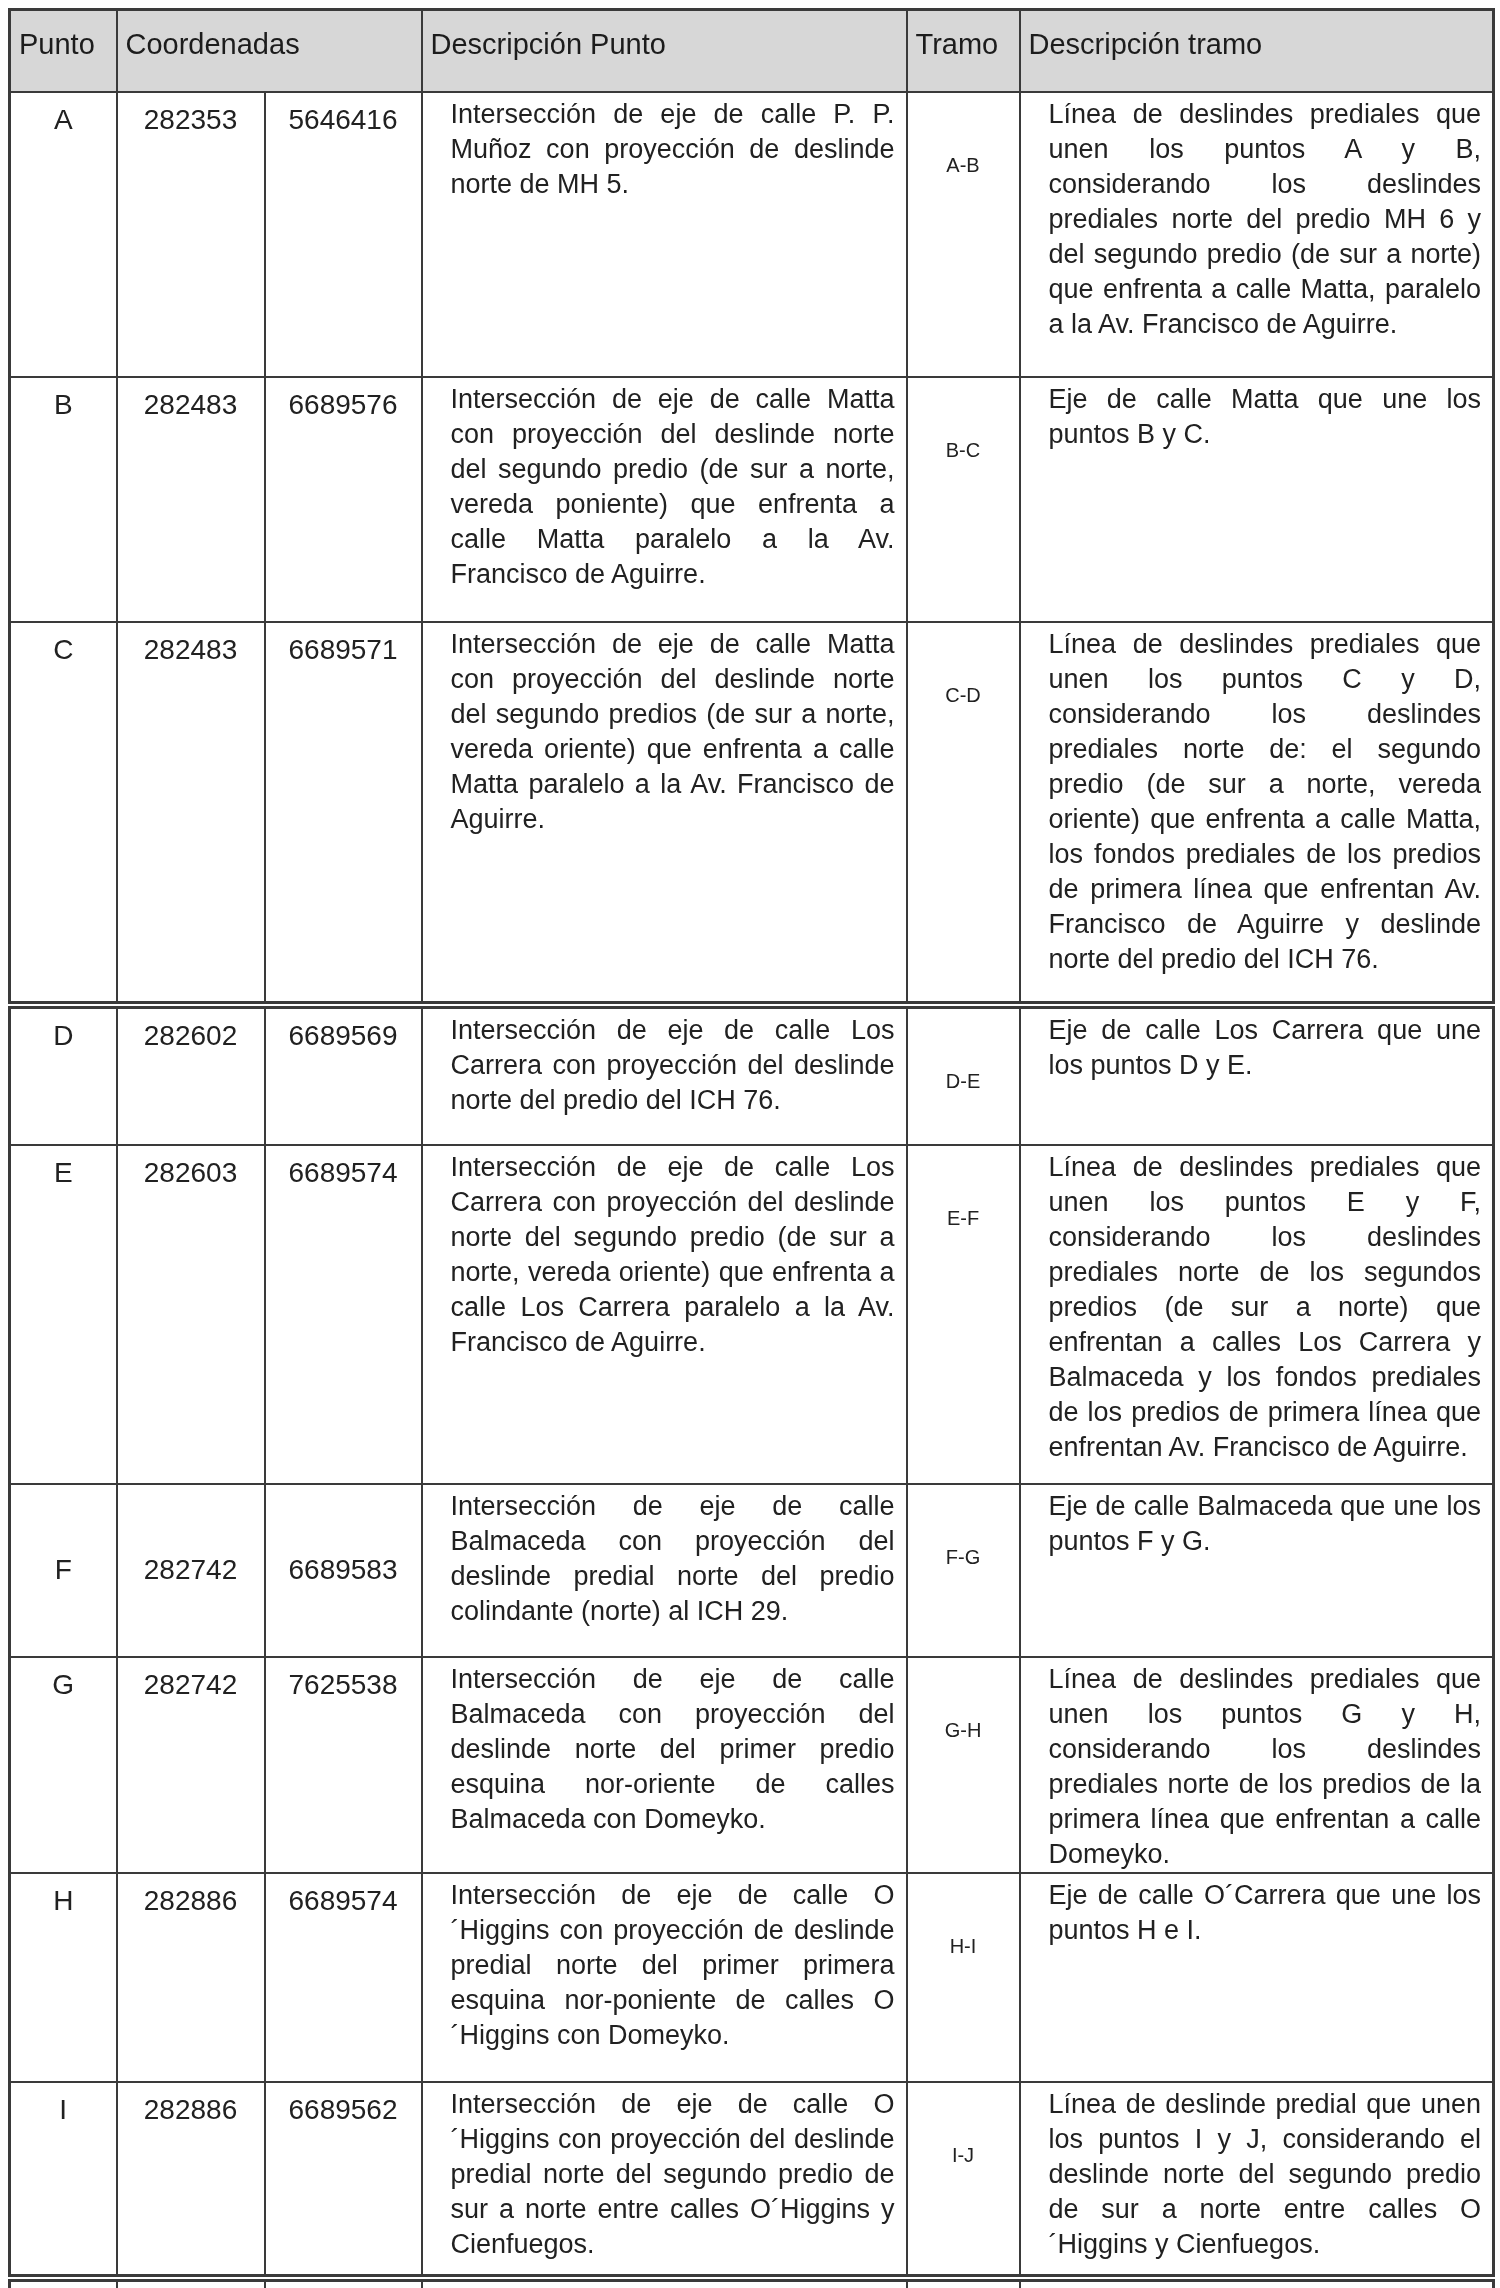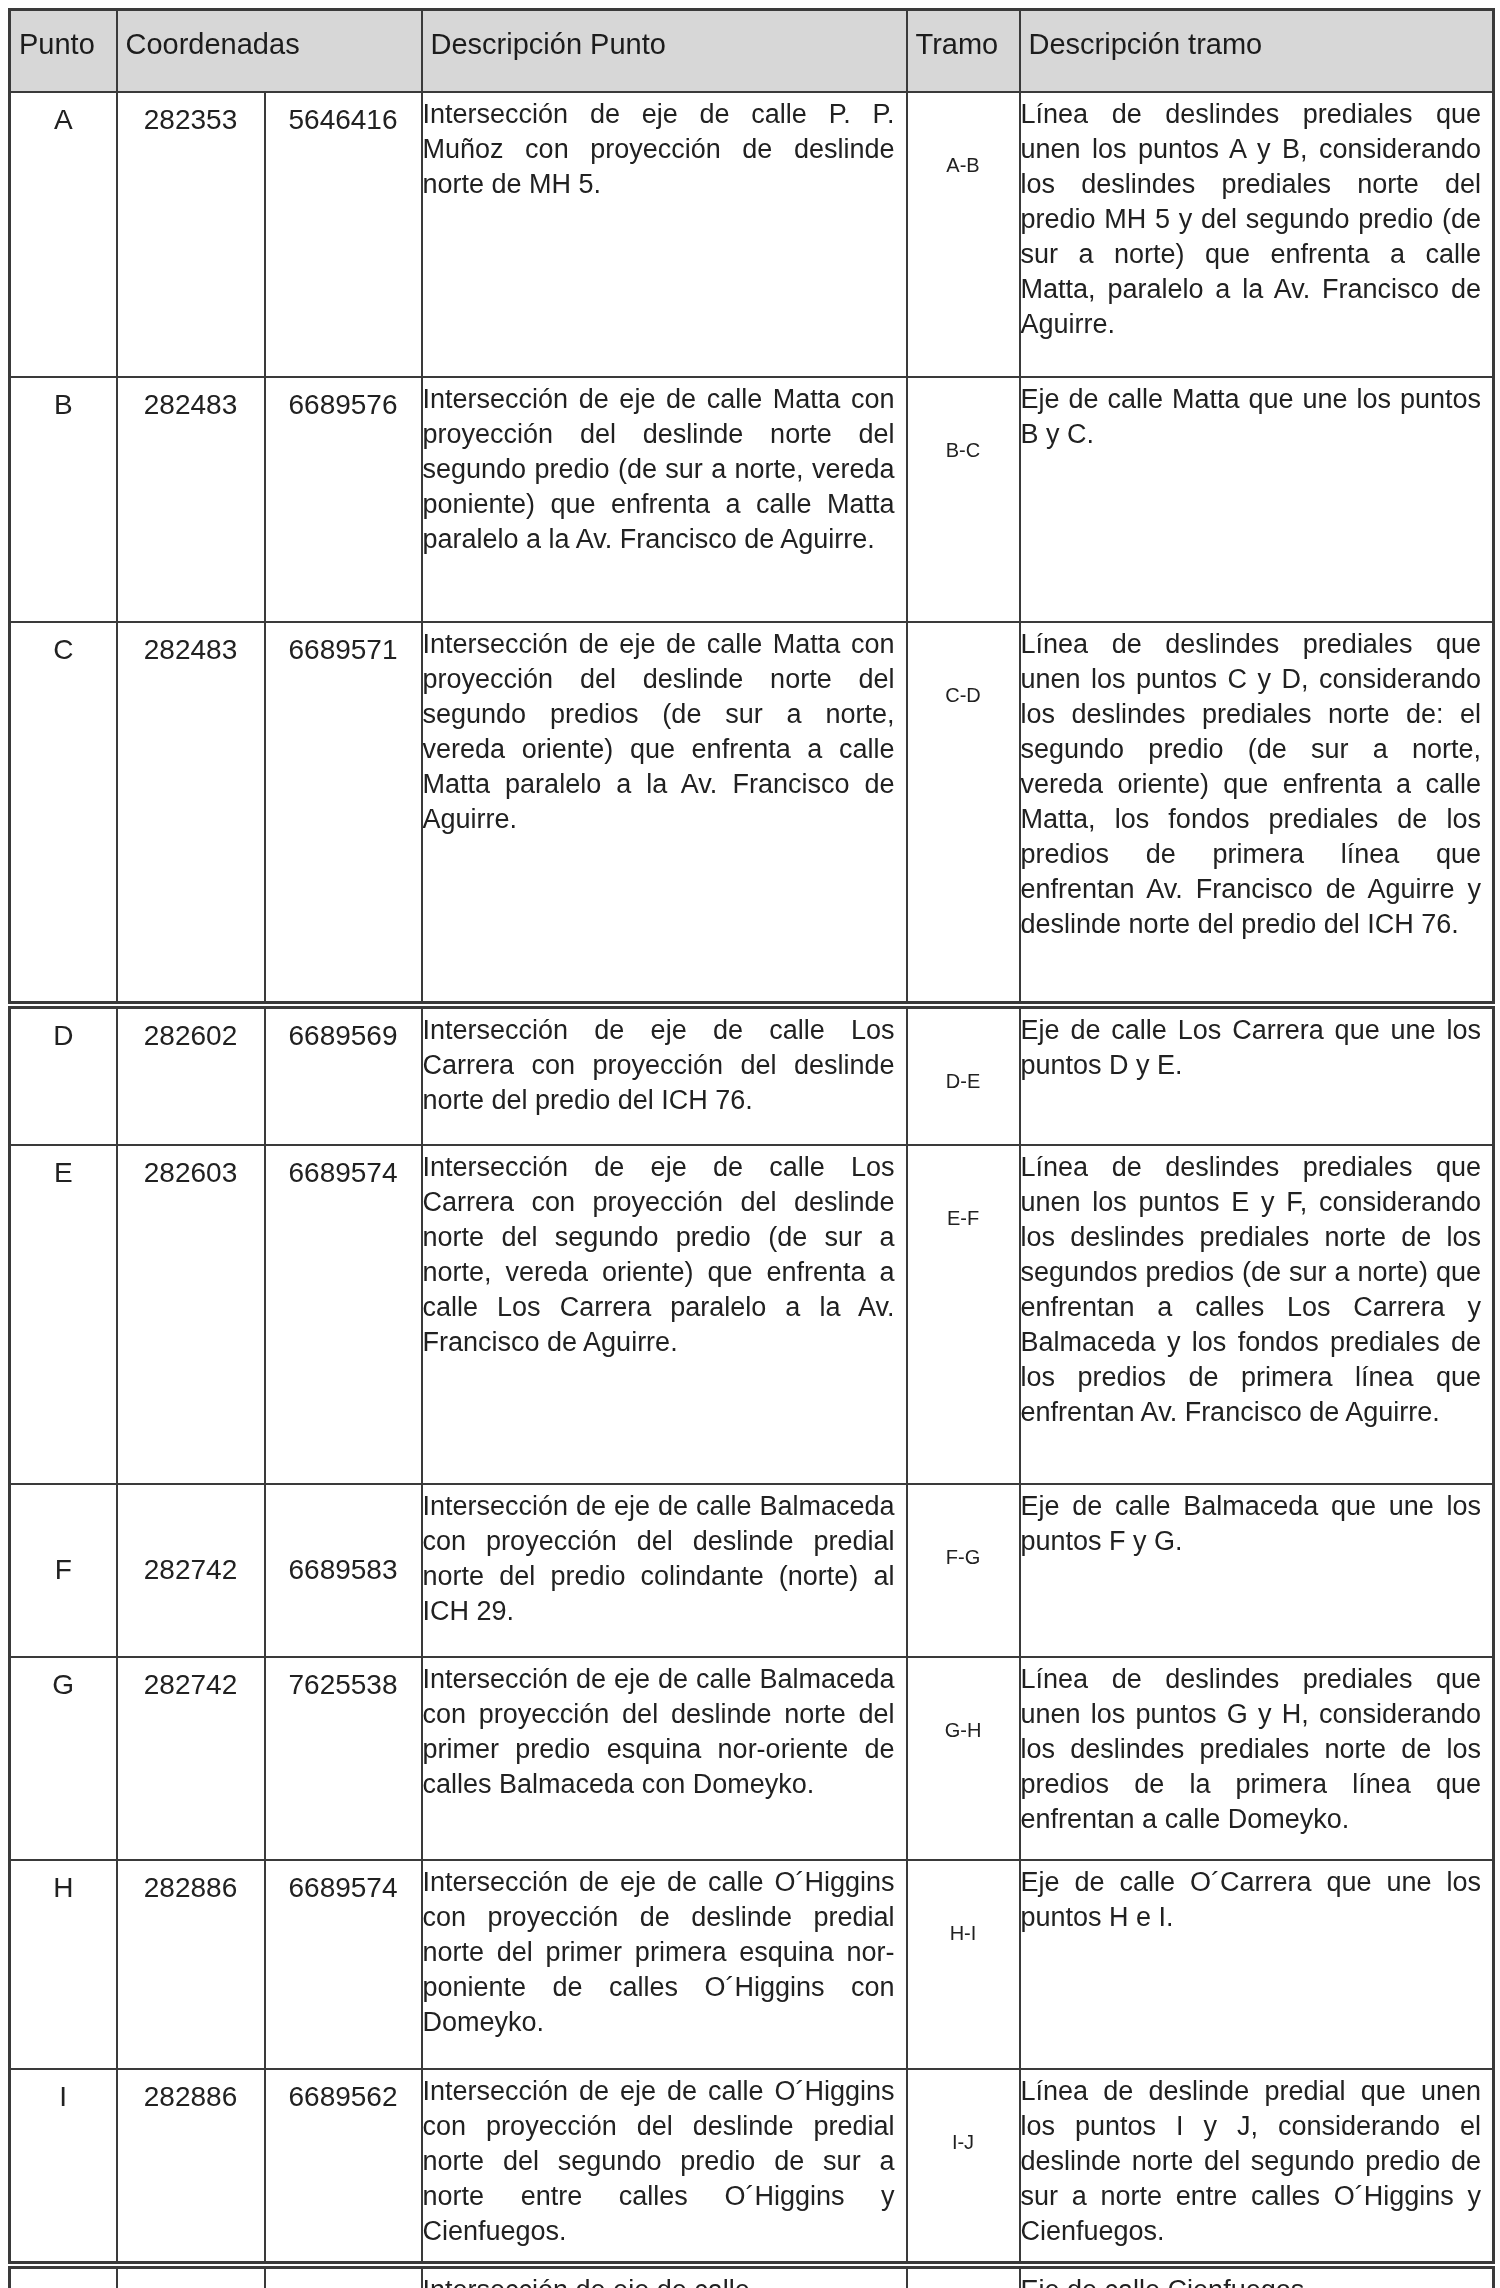--- a/index.html
+++ b/index.html
@@ -51,21 +51,21 @@
   td.tramo{
     text-align:center;
     font-size:20px;
     padding-top:55px;
     line-height:34px;
   }
   td.desc, td.tdesc{
     text-align:justify;
     font-size:27px;
     line-height:35px;
-    padding:4px 11px 0 0;
+    padding:4px 11px 0 28px;
     hyphens:none;
   }
   tr.vmid td.punto, tr.vmid td.coord{
     vertical-align:middle;
     padding-top:0;
   }
   tr.thick-top td{
     border-top:8px double var(--border-color);
   }
 </style>
@@ -90,21 +90,21 @@
       <th>Tramo</th>
       <th>Descripción tramo</th>
     </tr>
 
     <tr style="height:285px">
       <td class="punto">A</td>
       <td class="coord">282353</td>
       <td class="coord">5646416</td>
       <td class="desc">Intersección de eje de calle P. P. Muñoz con proyección de deslinde norte de MH 5.</td>
       <td class="tramo">A-B</td>
-      <td class="tdesc">Línea de deslindes prediales que unen los puntos A y B, considerando los deslindes prediales norte del predio MH 5 y del segundo predio (de sur a norte) que enfrenta a calle Matta, paralelo a la Av. Francisco de Aguirre.</td>
+      <td class="tdesc">Línea de deslindes prediales que unen los puntos A y B, considerando los deslindes prediales norte del predio MH 6 y del segundo predio (de sur a norte) que enfrenta a calle Matta, paralelo a la Av. Francisco de Aguirre.</td>
     </tr>
 
     <tr style="height:245px">
       <td class="punto">B</td>
       <td class="coord">282483</td>
       <td class="coord">6689576</td>
       <td class="desc">Intersección de eje de calle Matta con proyección del deslinde norte del segundo predio (de sur a norte, vereda poniente) que enfrenta a calle Matta  paralelo a la Av. Francisco de Aguirre.</td>
       <td class="tramo">B-C</td>
       <td class="tdesc">Eje de calle Matta que une los puntos B y C.</td>
     </tr>

